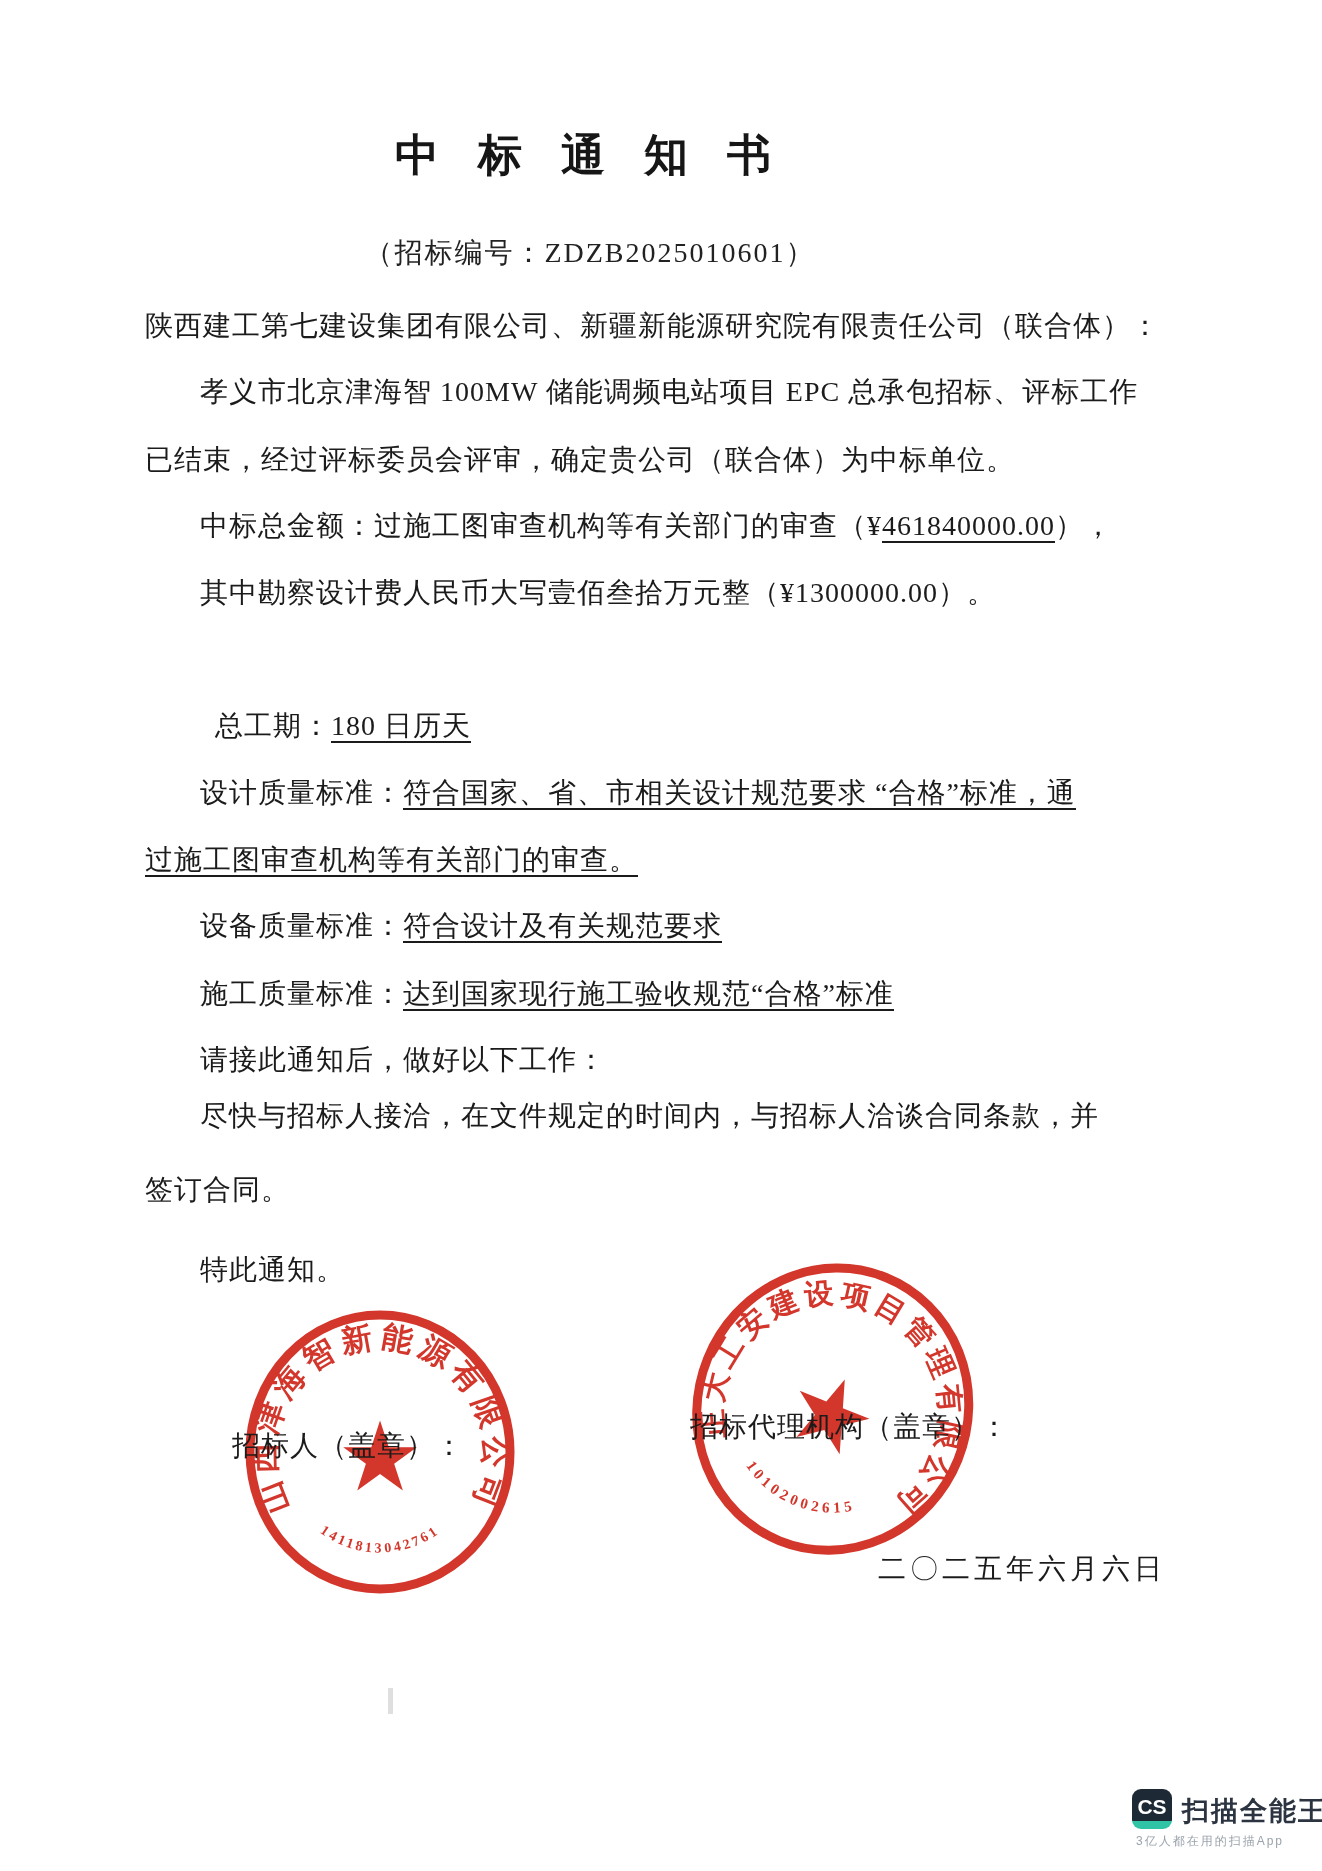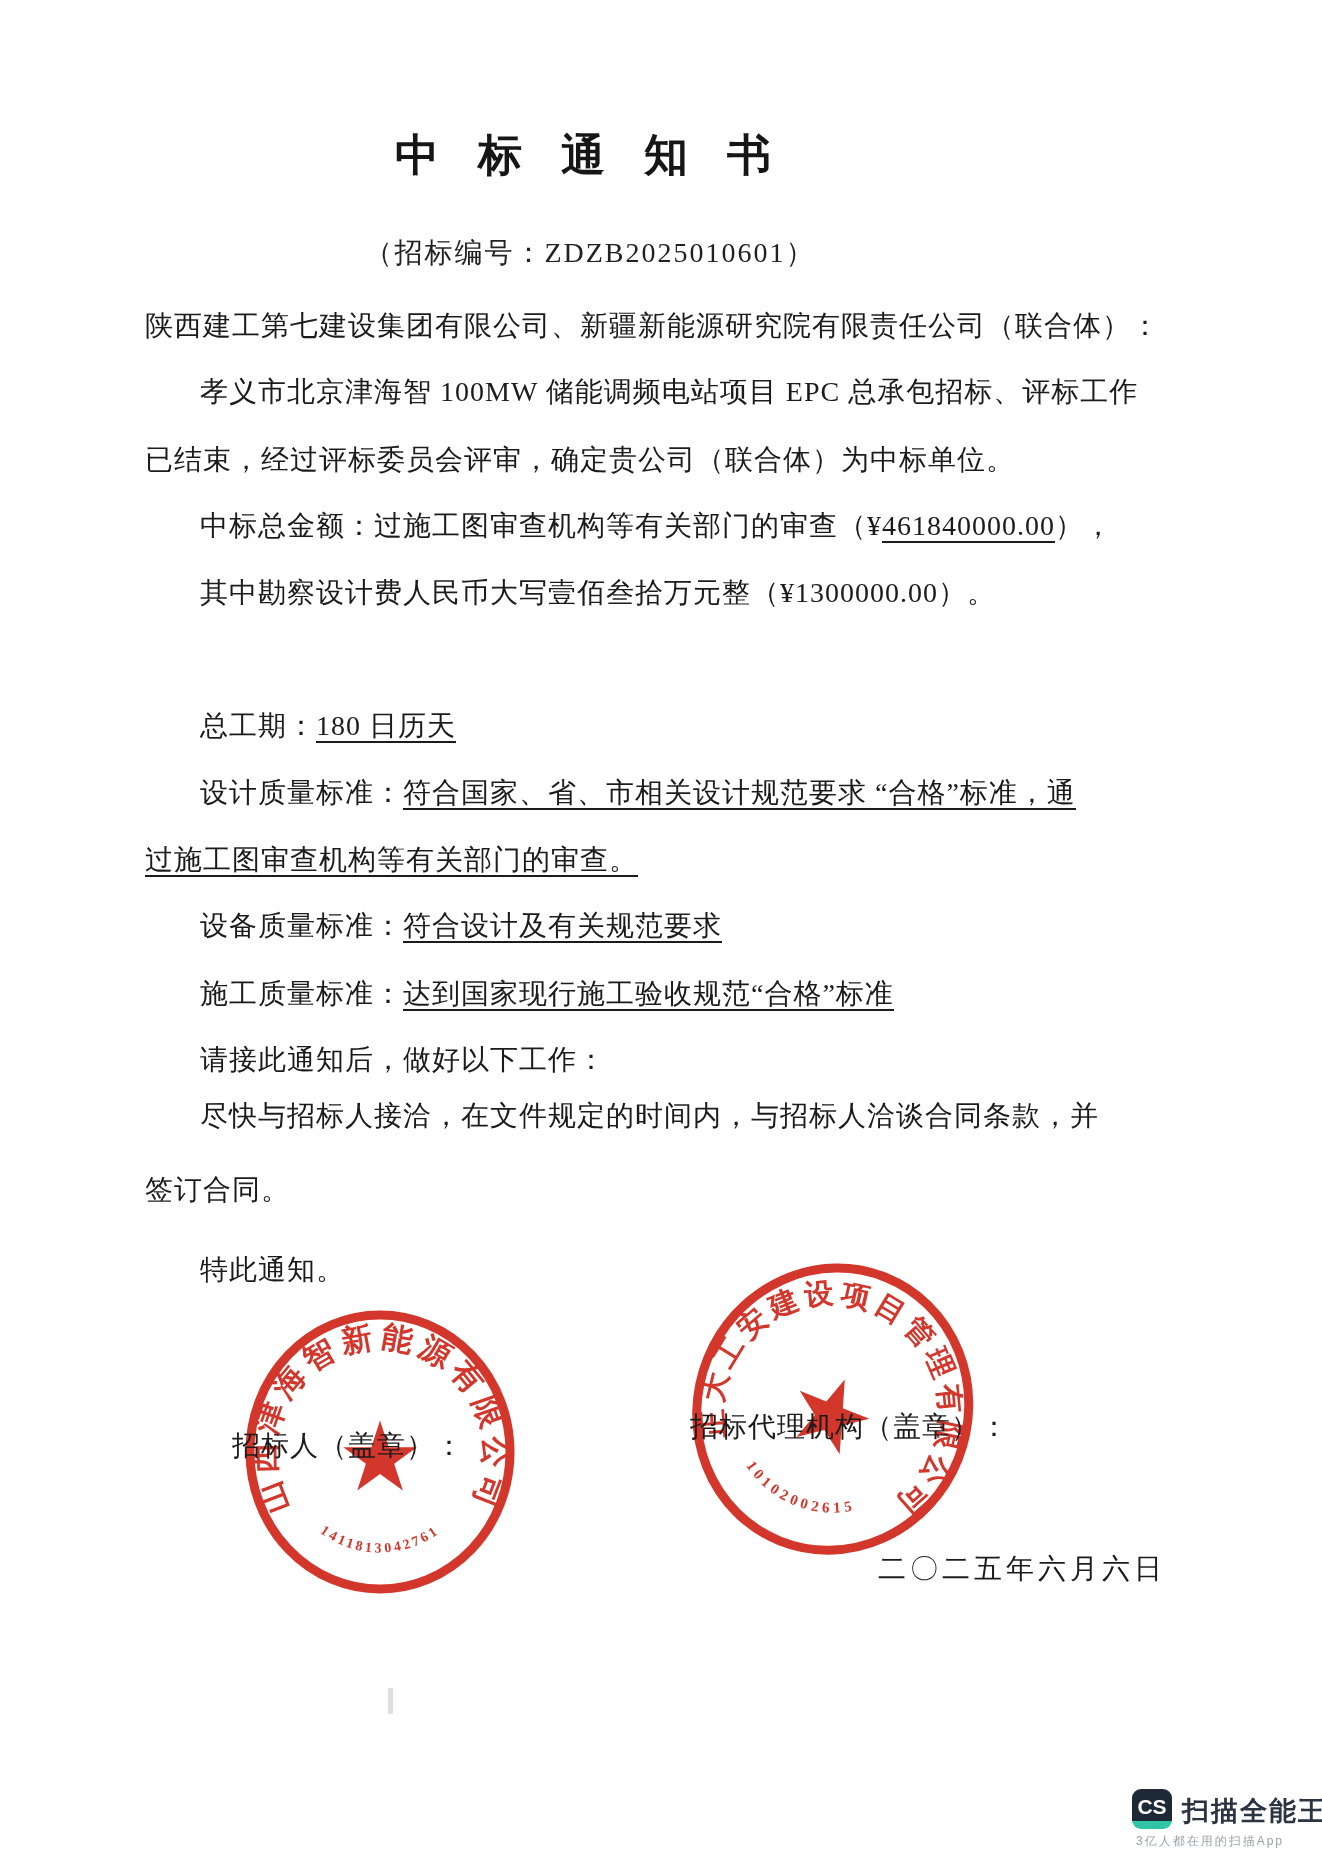--- a/index.html
+++ b/index.html
@@ -82,21 +82,21 @@
   <div class="bid-no">（招标编号：ZDZB2025010601）</div>
 
   <div class="line" style="top:306px;left:145px;">陕西建工第七建设集团有限公司、新疆新能源研究院有限责任公司（联合体）：</div>
   <div class="line" style="top:372px;left:200px;text-align:center;">孝义市北京津海智 100MW 储能调频电站项目 EPC 总承包招标、评标工作</div>
   <div class="line" style="top:440px;left:145px;">已结束，经过评标委员会评审，确定贵公司（联合体）为中标单位。</div>
 
   <div class="line" style="top:506px;left:200px;"><span>中标总金额：过施工图审查机构等有关部门的审查（¥</span><span class="u">461840000.00</span><span>），</span></div>
 
   <div class="line" style="top:573px;left:200px;">其中勘察设计费人民币大写壹佰叁拾万元整（¥1300000.00）。</div>
 
-  <div class="line" style="top:706px;left:200px;"><span>总工期：</span><span class="u">180 日历天</span></div>
+  <div class="line" style="top:706px;left:215px;"><span>总工期：</span><span class="u">180 日历天</span></div>
 
   <div class="line" style="top:773px;left:200px;"><span>设计质量标准：</span><span class="u">符合国家、省、市相关设计规范要求 “合格”标准，通</span></div>
 
   <div class="line" style="top:840px;left:145px;"><span class="u">过施工图审查机构等有关部门的审查。</span></div>
 
   <div class="line" style="top:906px;left:200px;"><span>设备质量标准：</span><span class="u">符合设计及有关规范要求</span></div>
 
   <div class="line" style="top:974px;left:200px;"><span>施工质量标准：</span><span class="u">达到国家现行施工验收规范“合格”标准</span></div>
 
   <div class="line" style="top:1096px;left:200px;">尽快与招标人接洽，在文件规定的时间内，与招标人洽谈合同条款，并</div>

